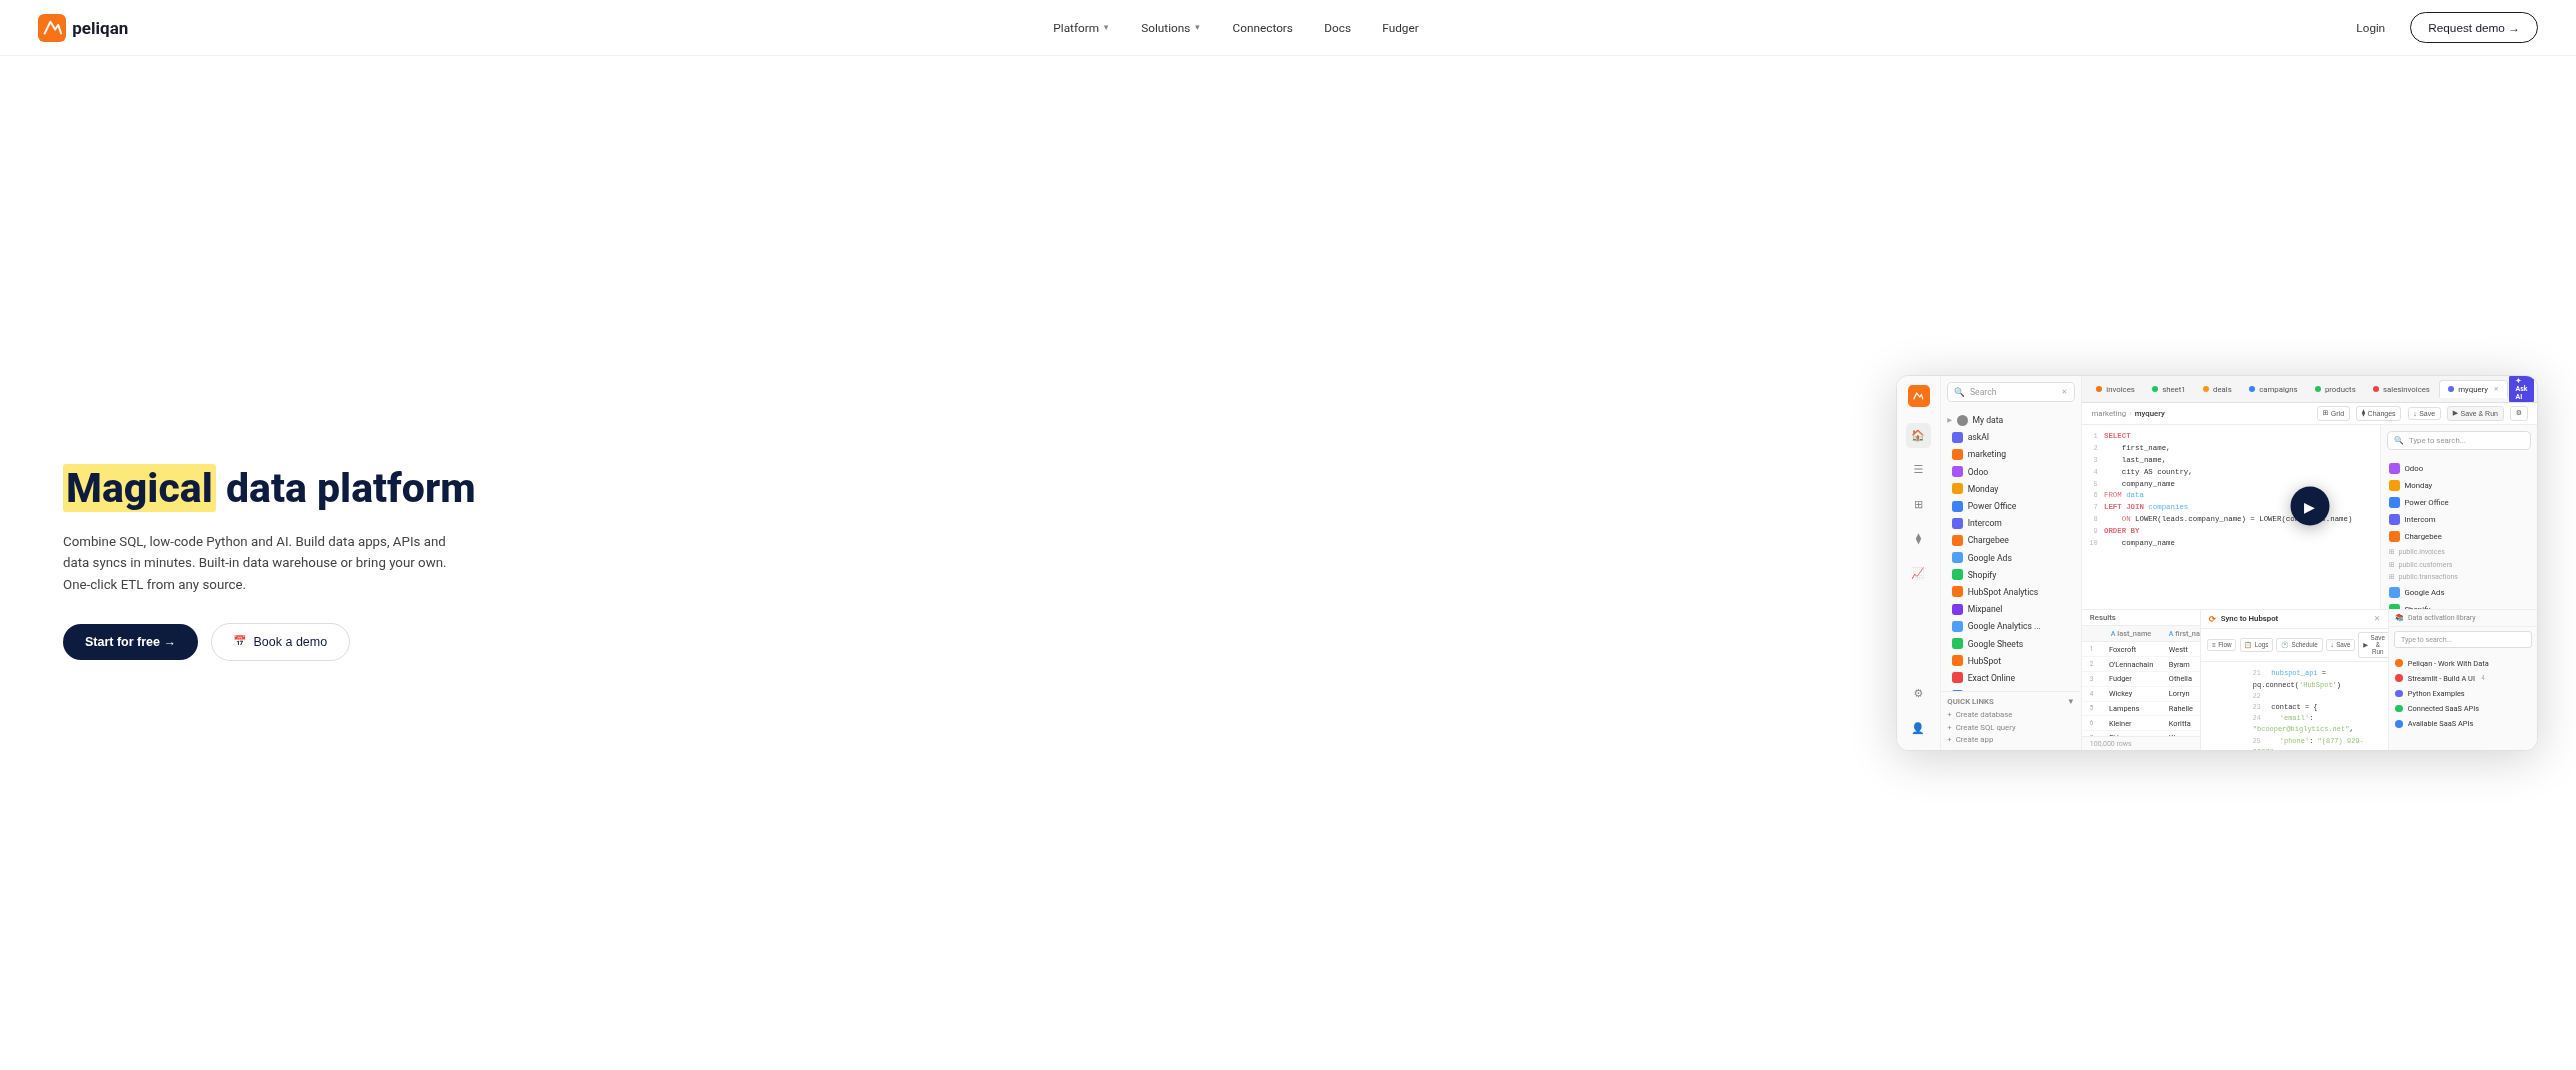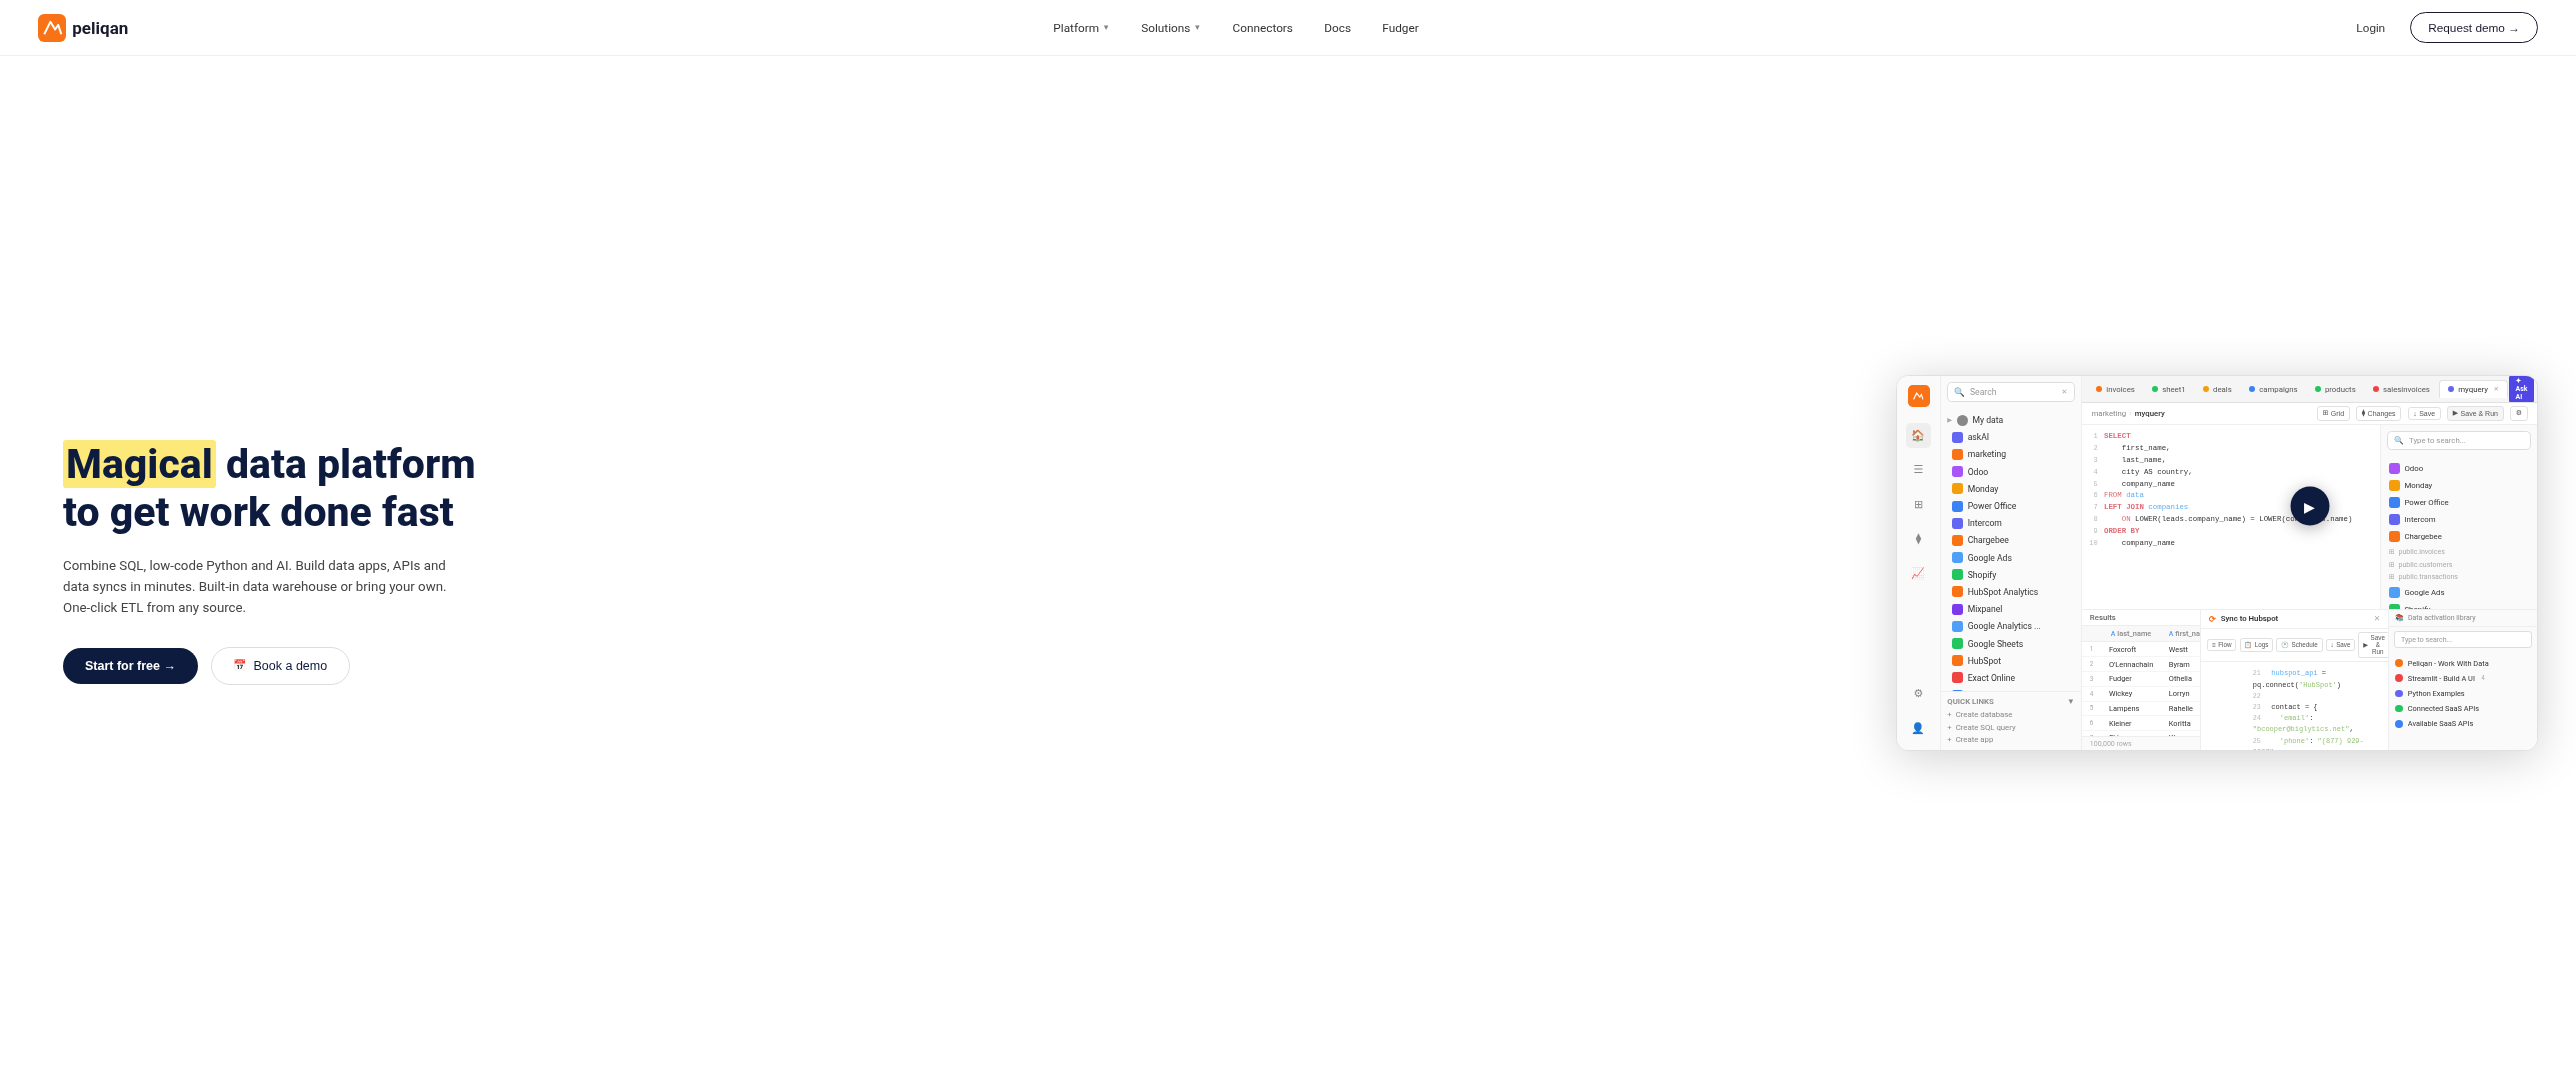--- a/index.html
+++ b/index.html
@@ -656,21 +656,20 @@
     <button class="btn-demo">
       <span>Request demo →</span>
     </button>
   </div>
 </nav>
 
 <section class="hero">
   <div class="hero-left">
     <h1 class="hero-title">
       <span class="highlight">Magical</span><span> data platform</span><br>
-      <span>to get work done fast</span>
     </h1>
     <p class="hero-subtitle">Combine SQL, low-code Python and AI. Build data apps, APIs and data syncs in minutes. Built-in data warehouse or bring your own. One-click ETL from any source.</p>
     <div class="hero-buttons">
       <button class="btn-primary">
         <span>Start for free →</span>
       </button>
       <button class="btn-secondary">
         <span style="font-size:11px;">📅</span>
         <span>Book a demo</span>
       </button>

